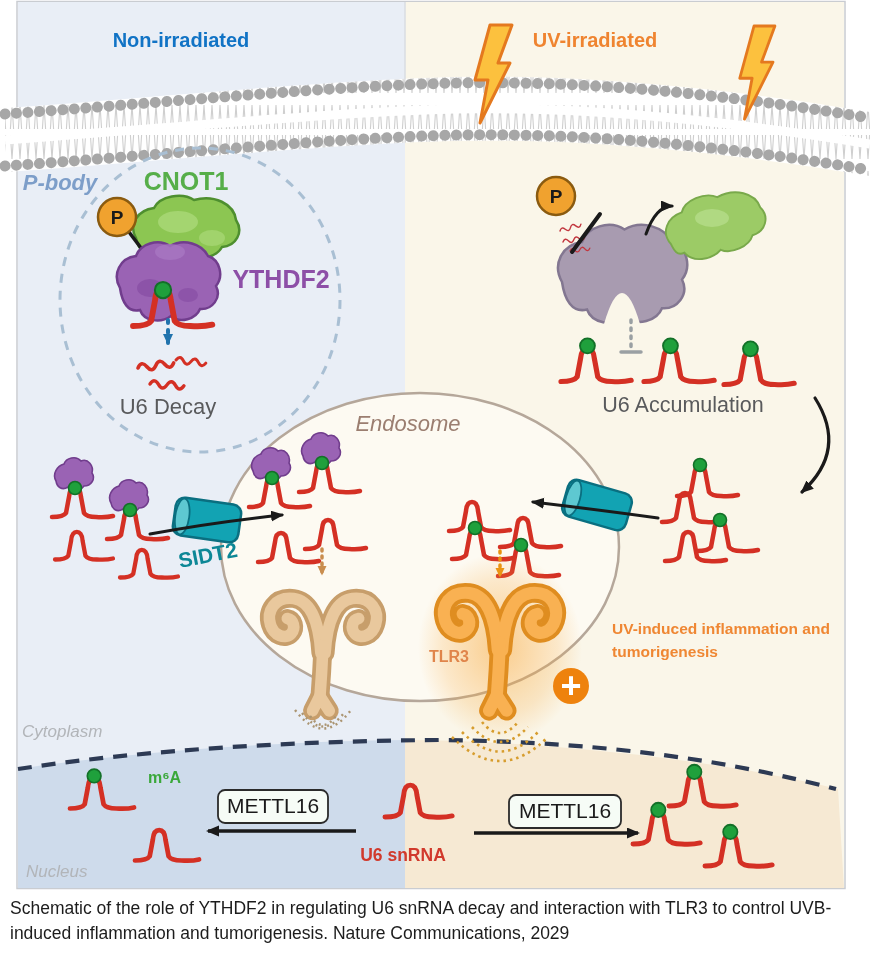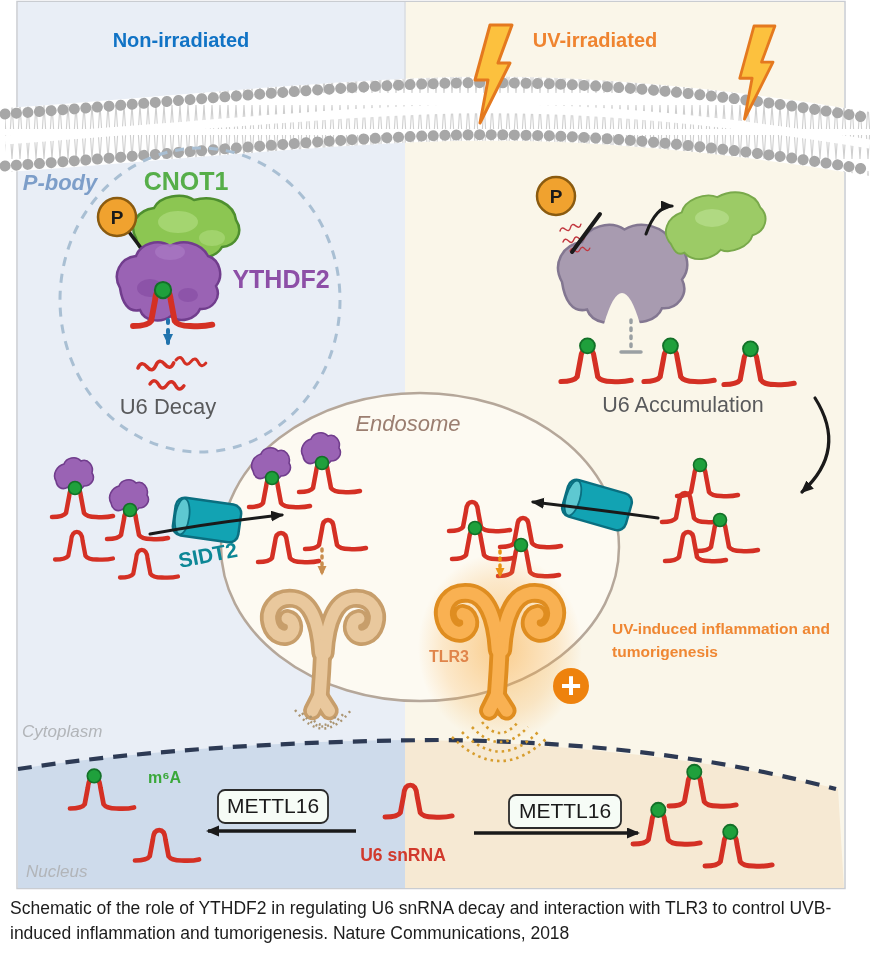--- a/index.html
+++ b/index.html
@@ -262,14 +262,14 @@
     <text x="565" y="818" text-anchor="middle" font-size="21" fill="#1a1a1a">METTL16</text>
   </g>
   <path d="M474,833 H638" stroke="#1a1a1a" stroke-width="3.4" marker-end="url(#mh-black)"></path>
   <g>
     <use href="#dhp" transform="translate(669,773) scale(1.1)"></use>
     <use href="#dhp" transform="translate(633,811) scale(1.1)"></use>
     <use href="#dhp" transform="translate(705,833) scale(1.1)"></use>
   </g>
 </svg>
 
-<div class="caption">Schematic of the role of YTHDF2 in regulating U6 snRNA decay and interaction with TLR3 to control UVB-induced inflammation and tumorigenesis. Nature Communications, 2018</div>
+<div class="caption">Schematic of the role of YTHDF2 in regulating U6 snRNA decay and interaction with TLR3 to control UVB-induced inflammation and tumorigenesis. Nature Communications, 2029</div>
 </div>
 
 </body></html>

